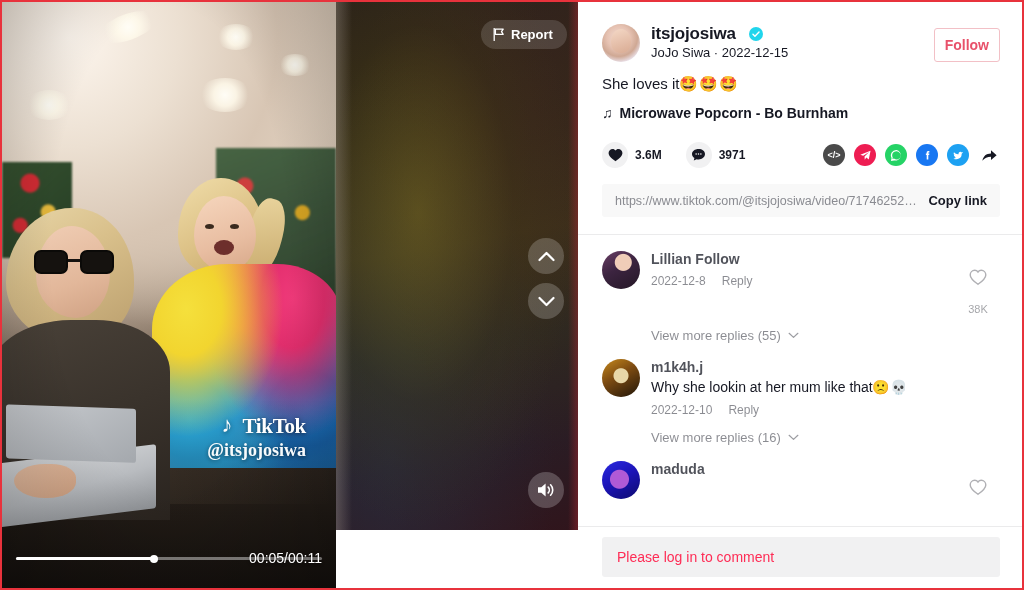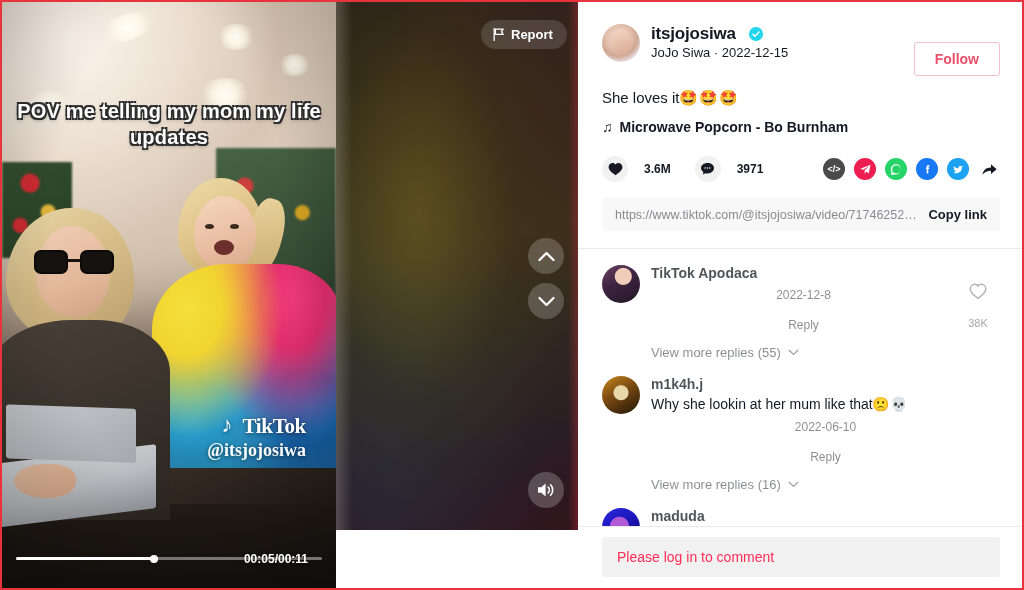--- a/index.html
+++ b/index.html
@@ -171,22 +171,22 @@
     content: "♪"; position: absolute; left: 0; top: -5px; font-size: 22px; color: #fff;
   }
   .wm-name { font-size: 21px; font-weight: bold; letter-spacing: -.3px; }
   .wm-handle { font-size: 18px; font-weight: bold; margin-top: 1px; opacity: .97; }
 
   .progress-wrap { position: absolute; left: 14px; right: 14px; bottom: 28px; display: flex; align-items: center; }
   .progress-track { flex: 1; height: 3px; border-radius: 2px; background: rgba(255,255,255,.42); position: relative; }
   .progress-fill { position: absolute; left: 0; top: 0; height: 3px; border-radius: 2px; background: #fff; }
   .progress-knob { position: absolute; top: -2.5px; width: 8px; height: 8px; border-radius: 50%; background: #fff; }
   .time-label {
-    position: absolute; right: 28px; bottom: 22px; color: #fff;
-    font-size: 12px; font-weight: bold; text-shadow: 0 1px 3px rgba(0,0,0,.6);
+    position: absolute; right: 14px; bottom: 22px; color: #fff;
+    font-size: 14px; font-weight: normal; text-shadow: 0 1px 3px rgba(0,0,0,.6);
   }
 
   
   .blur-pane {
     position: absolute; left: 334px; top: 0; width: 242px; height: 528px; overflow: hidden;
     background:
       radial-gradient(ellipse at 34% 40%, rgba(120,105,30,.55) 0%, rgba(70,60,20,.25) 42%, transparent 70%),
       radial-gradient(ellipse at 82% 22%, rgba(60,34,34,.5) 0%, transparent 60%),
       radial-gradient(ellipse at 22% 86%, rgba(40,52,72,.5) 0%, transparent 62%),
       linear-gradient(170deg, #2a211a 0%, #332a16 26%, #3d3418 46%, #2c2a20 64%, #2a1c24 84%, #30151c 100%);
@@ -238,36 +238,36 @@
     content: ""; position: absolute; left: 9px; top: 5px; width: 20px; height: 24px;
     border-radius: 50% 50% 44% 44%;
     background: linear-gradient(160deg, #f4d8c6, #d9ab93);
   }
   .author-meta { flex: 1; min-width: 0; }
   .author-name-row { display: flex; align-items: center; gap: 13px; }
   .author-name { font-size: 17px; font-weight: bold; color: #161823; letter-spacing: -.2px; }
   .verified { width: 14px; height: 14px; flex: none; }
   .author-sub { font-size: 13px; color: #161823; margin-top: 1px; }
   .follow-btn {
-    flex: none; margin-left: 10px; margin-top: 18px;
+    flex: none; margin-left: 10px; margin-top: 4px;
     border: 1px solid #f2c0c6; color: #e8516a; background: #fff;
     font-size: 14px; font-weight: bold; border-radius: 3px;
-    padding: 8px 20px; cursor: pointer; font-family: inherit;
+    padding: 8px 10px; cursor: pointer; font-family: inherit;
   }
 
   .desc { padding: 12px 24px 0 24px; font-size: 15px; color: #161823; line-height: 1.35; }
   .desc .emo { font-size: 15px; letter-spacing: 1px; }
   .music-row { display: flex; align-items: center; gap: 7px; padding: 11px 24px 0 24px; }
   .music-note { font-size: 14px; color: #161823; }
   .music-title { font-size: 14px; font-weight: bold; color: #161823; }
 
   .engage-row {
     display: flex; align-items: center; padding: 21px 24px 0 24px;
   }
-  .stat { display: flex; align-items: center; gap: 16px; margin-right: 24px; }
+  .stat { display: flex; align-items: center; gap: 7px; margin-right: 24px; }
   .stat-circle {
     width: 26px; height: 26px; border-radius: 50%; background: #f1f1f2;
     display: flex; align-items: center; justify-content: center;
   }
   .stat-num { font-size: 12px; font-weight: bold; color: #161823; }
   .share-icons { margin-left: auto; display: flex; align-items: center; gap: 9px; }
   .share-ico { width: 22px; height: 22px; border-radius: 50%; display: flex; align-items: center; justify-content: center; flex: none; }
   .si-embed { background: #4a4a4a; color: #fff; font-size: 9px; font-weight: bold; }
   .si-tg { background: #ee1d52; }
   .si-wa { background: #25d366; }
@@ -291,21 +291,21 @@
   .comment {
     display: flex; padding: 16px 24px 0 24px;
   }
   .c-avatar { width: 38px; height: 38px; border-radius: 50%; flex: none; margin-right: 11px; }
   .ca-1 { background: radial-gradient(circle at 56% 30%, #f0cdb8 0 8px, transparent 9px), linear-gradient(150deg, #6b3f66 0%, #3c2440 44%, #241726 100%); }
   .ca-2 { background: radial-gradient(circle at 50% 44%, #e8d7a8 0 7px, transparent 8px), linear-gradient(150deg, #c78a1c 0%, #7e4c12 42%, #1f1408 100%); }
   .ca-3 { background: radial-gradient(circle at 46% 48%, #b05ad6 0 9px, transparent 10px), linear-gradient(150deg, #2b2ae0 0%, #1c14b8 46%, #0d0a6e 100%); }
   .c-body { flex: 1; min-width: 0; }
   .c-name { font-size: 14px; font-weight: bold; color: #16182380; color: rgba(22,24,35,.75); }
   .c-text { font-size: 14px; color: #161823; margin-top: 3px; line-height: 1.3; }
-  .c-meta { margin-top: 7px; display: flex; align-items: center; gap: 16px; flex-direction: column; }
+  .c-meta { margin-top: 7px; display: flex; align-items: center; gap: 16px; }
   .c-date { font-size: 12px; color: rgba(22,24,35,.5); }
   .c-reply { font-size: 12px; color: rgba(22,24,35,.5); cursor: pointer; }
   .c-like { flex: none; width: 44px; text-align: center; padding-top: 18px; }
   .c-like-count { font-size: 11px; color: rgba(22,24,35,.4); margin-top: 13px; }
   .view-replies {
     display: flex; align-items: center; gap: 7px;
     padding: 13px 24px 0 73px; font-size: 13px; color: rgba(22,24,35,.5); cursor: pointer;
   }
 
   .login-bar {
@@ -349,21 +349,20 @@
       <div class="lens"></div>
       <div class="bridge"></div>
       <div class="lens r"></div>
     </div>
     <div class="woman-body"></div>
     <div class="laptop"></div>
     <div class="hand"></div>
 
     <div class="video-vignette"></div>
 
-    <div class="video-caption">POV me telling my mom my life updates</div>
 
     <div class="tiktok-wm">
       <div class="wm-row">
         <span class="wm-note"></span>
         <span class="wm-name">TikTok</span>
       </div>
       <div class="wm-handle">@itsjojosiwa</div>
     </div>
 
     <div class="progress-wrap">
@@ -487,21 +486,21 @@
       <span class="copy-link">Copy link</span>
     </div>
 
     <div class="divider"></div>
 
     <div class="comments">
 
       <div class="comment">
         <div class="c-avatar ca-1"></div>
         <div class="c-body">
-          <div class="c-name">TikTok Apodaca</div>
+          <div class="c-name">Lillian Follow</div>
           <div class="c-meta">
             <span class="c-date">2022-12-8</span>
             <span class="c-reply">Reply</span>
           </div>
         </div>
         <div class="c-like">
           <svg width="18" height="17" viewBox="0 0 18 17">
             <path d="M9 15.3C3.7 11.5 1.2 9.2 1.2 5.9 1.2 3.3 3.2 1.3 5.7 1.3c1.4 0 2.6.7 3.3 1.7.7-1 1.9-1.7 3.3-1.7 2.5 0 4.5 2 4.5 4.6 0 3.3-2.5 5.6-7.8 9.4z" fill="none" stroke="#b0b0b4" stroke-width="1.4"></path>
           </svg>
           <div class="c-like-count">38K</div>
@@ -513,21 +512,21 @@
           <path d="M1 1.5L6 6.2l5-4.7" fill="none" stroke="#9c9da2" stroke-width="1.4" stroke-linecap="round" stroke-linejoin="round"></path>
         </svg>
       </div>
 
       <div class="comment">
         <div class="c-avatar ca-2"></div>
         <div class="c-body">
           <div class="c-name">m1k4h.j</div>
           <div class="c-text">Why she lookin at her mum like that🙁💀</div>
           <div class="c-meta">
-            <span class="c-date">2022-06-10</span>
+            <span class="c-date">2022-12-10</span>
             <span class="c-reply">Reply</span>
           </div>
         </div>
       </div>
       <div class="view-replies">
         <span>View more replies (16)</span>
         <svg width="11" height="7" viewBox="0 0 12 8">
           <path d="M1 1.5L6 6.2l5-4.7" fill="none" stroke="#9c9da2" stroke-width="1.4" stroke-linecap="round" stroke-linejoin="round"></path>
         </svg>
       </div>

